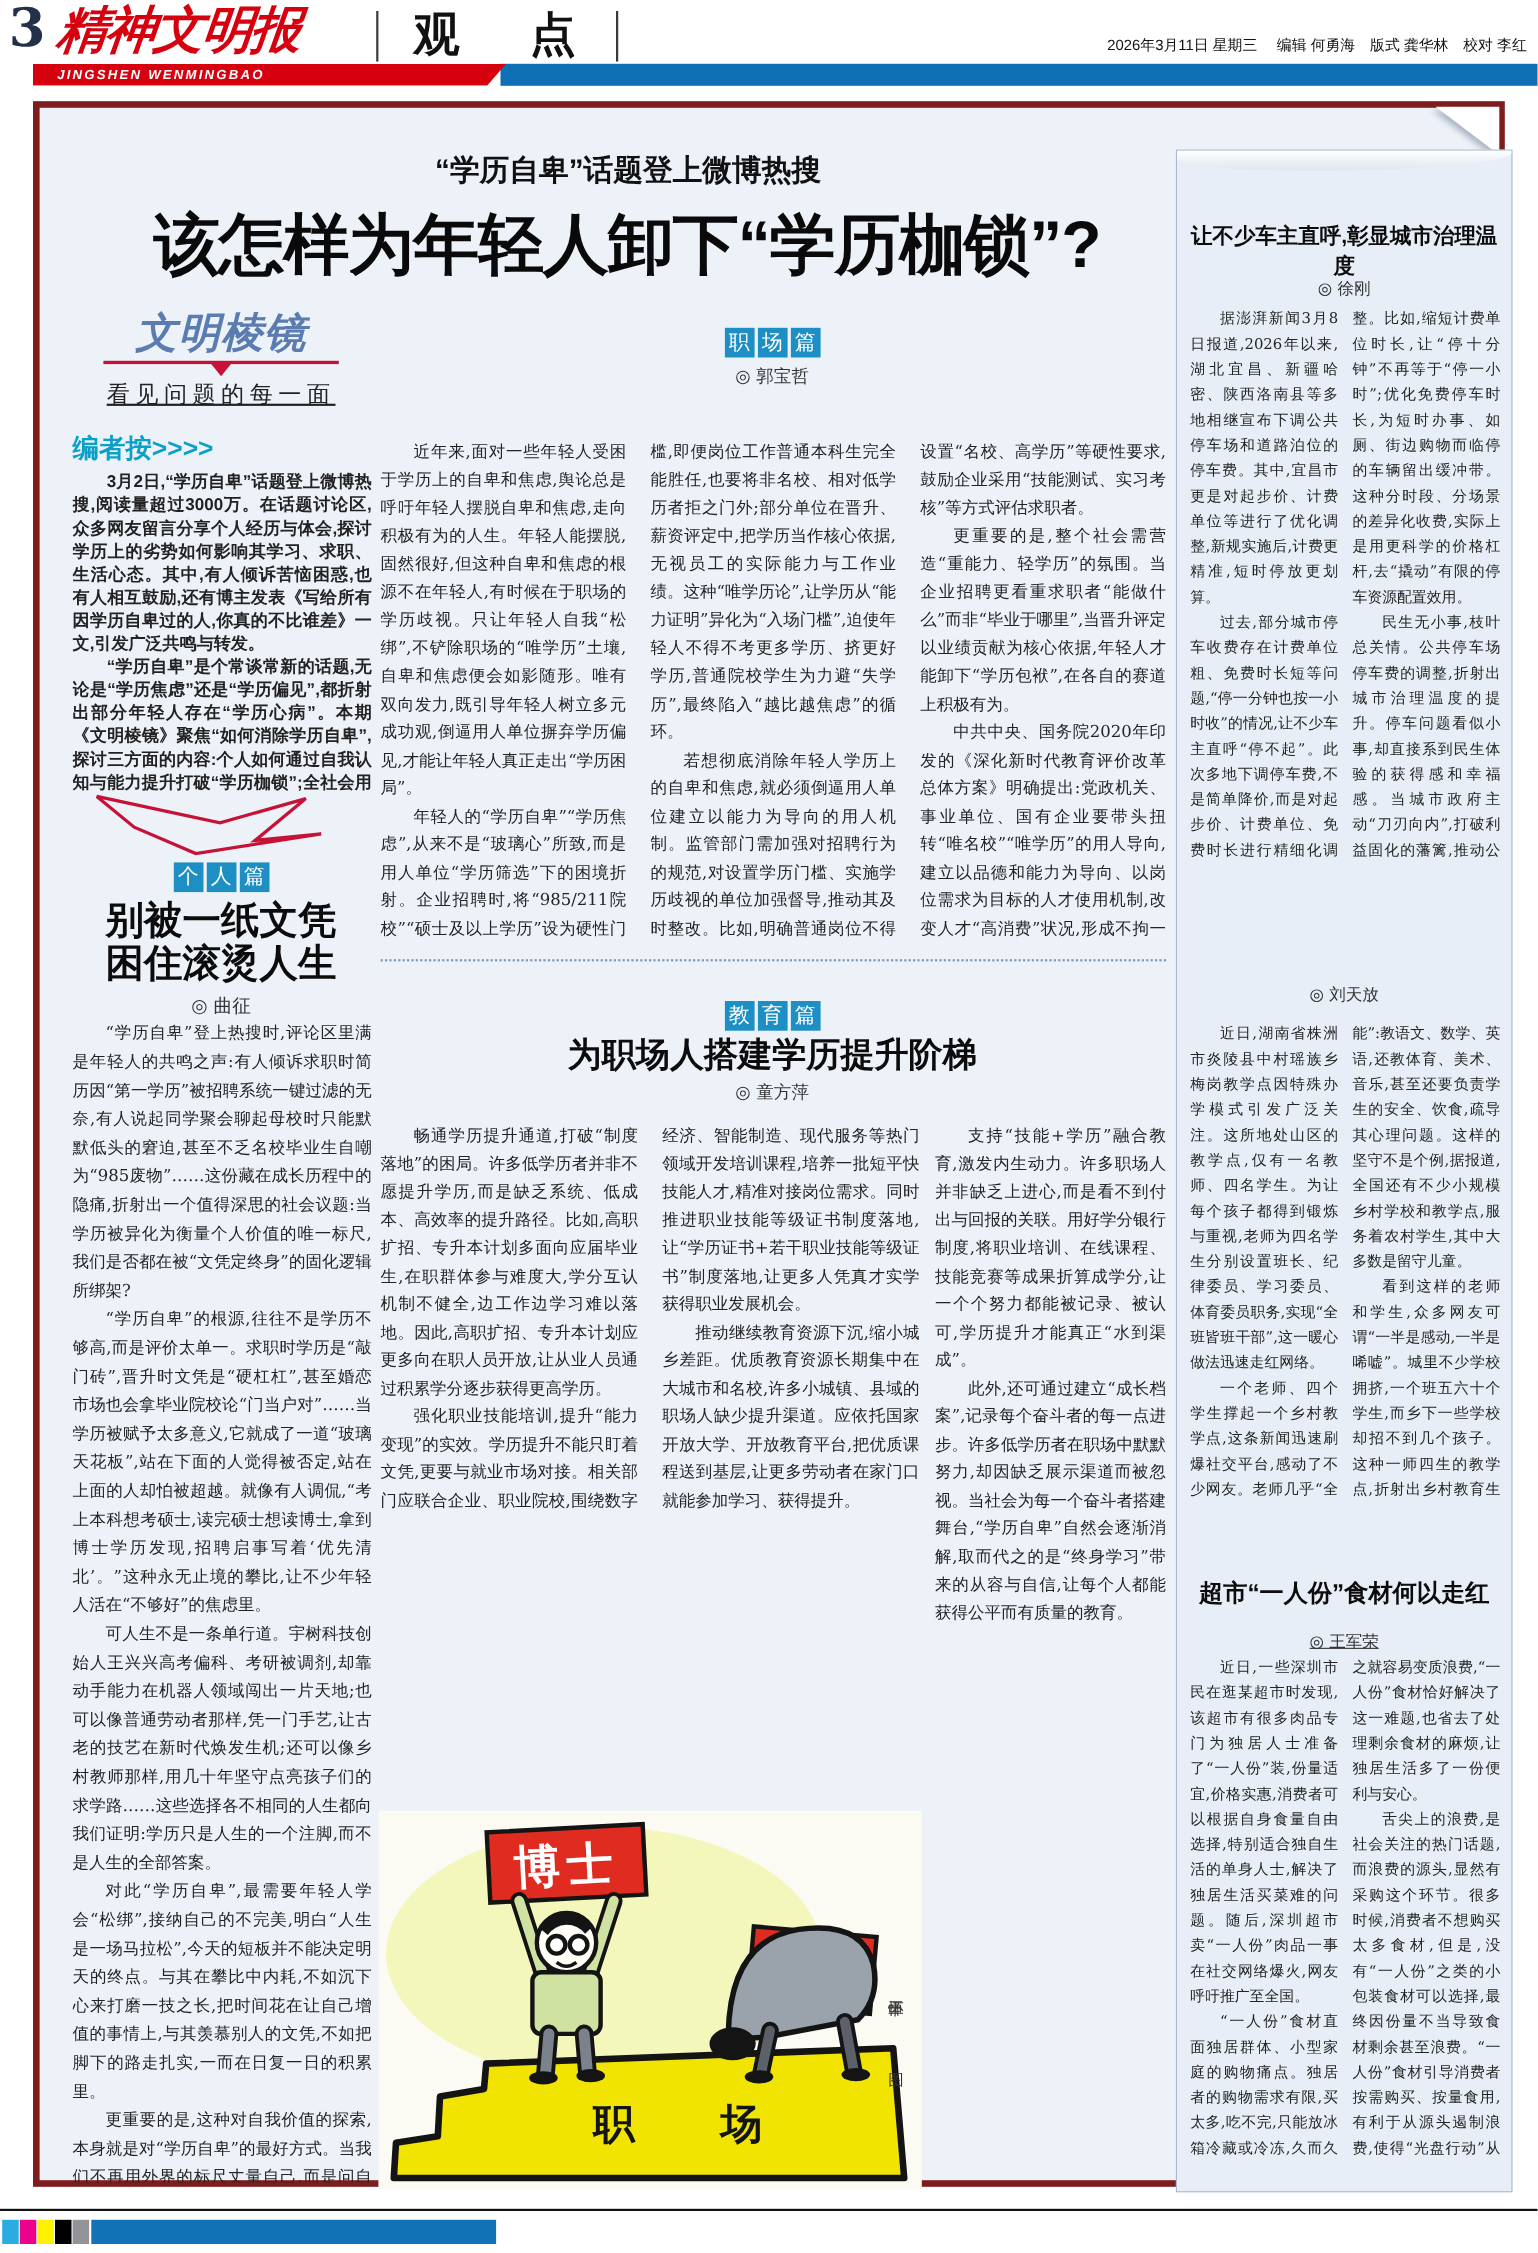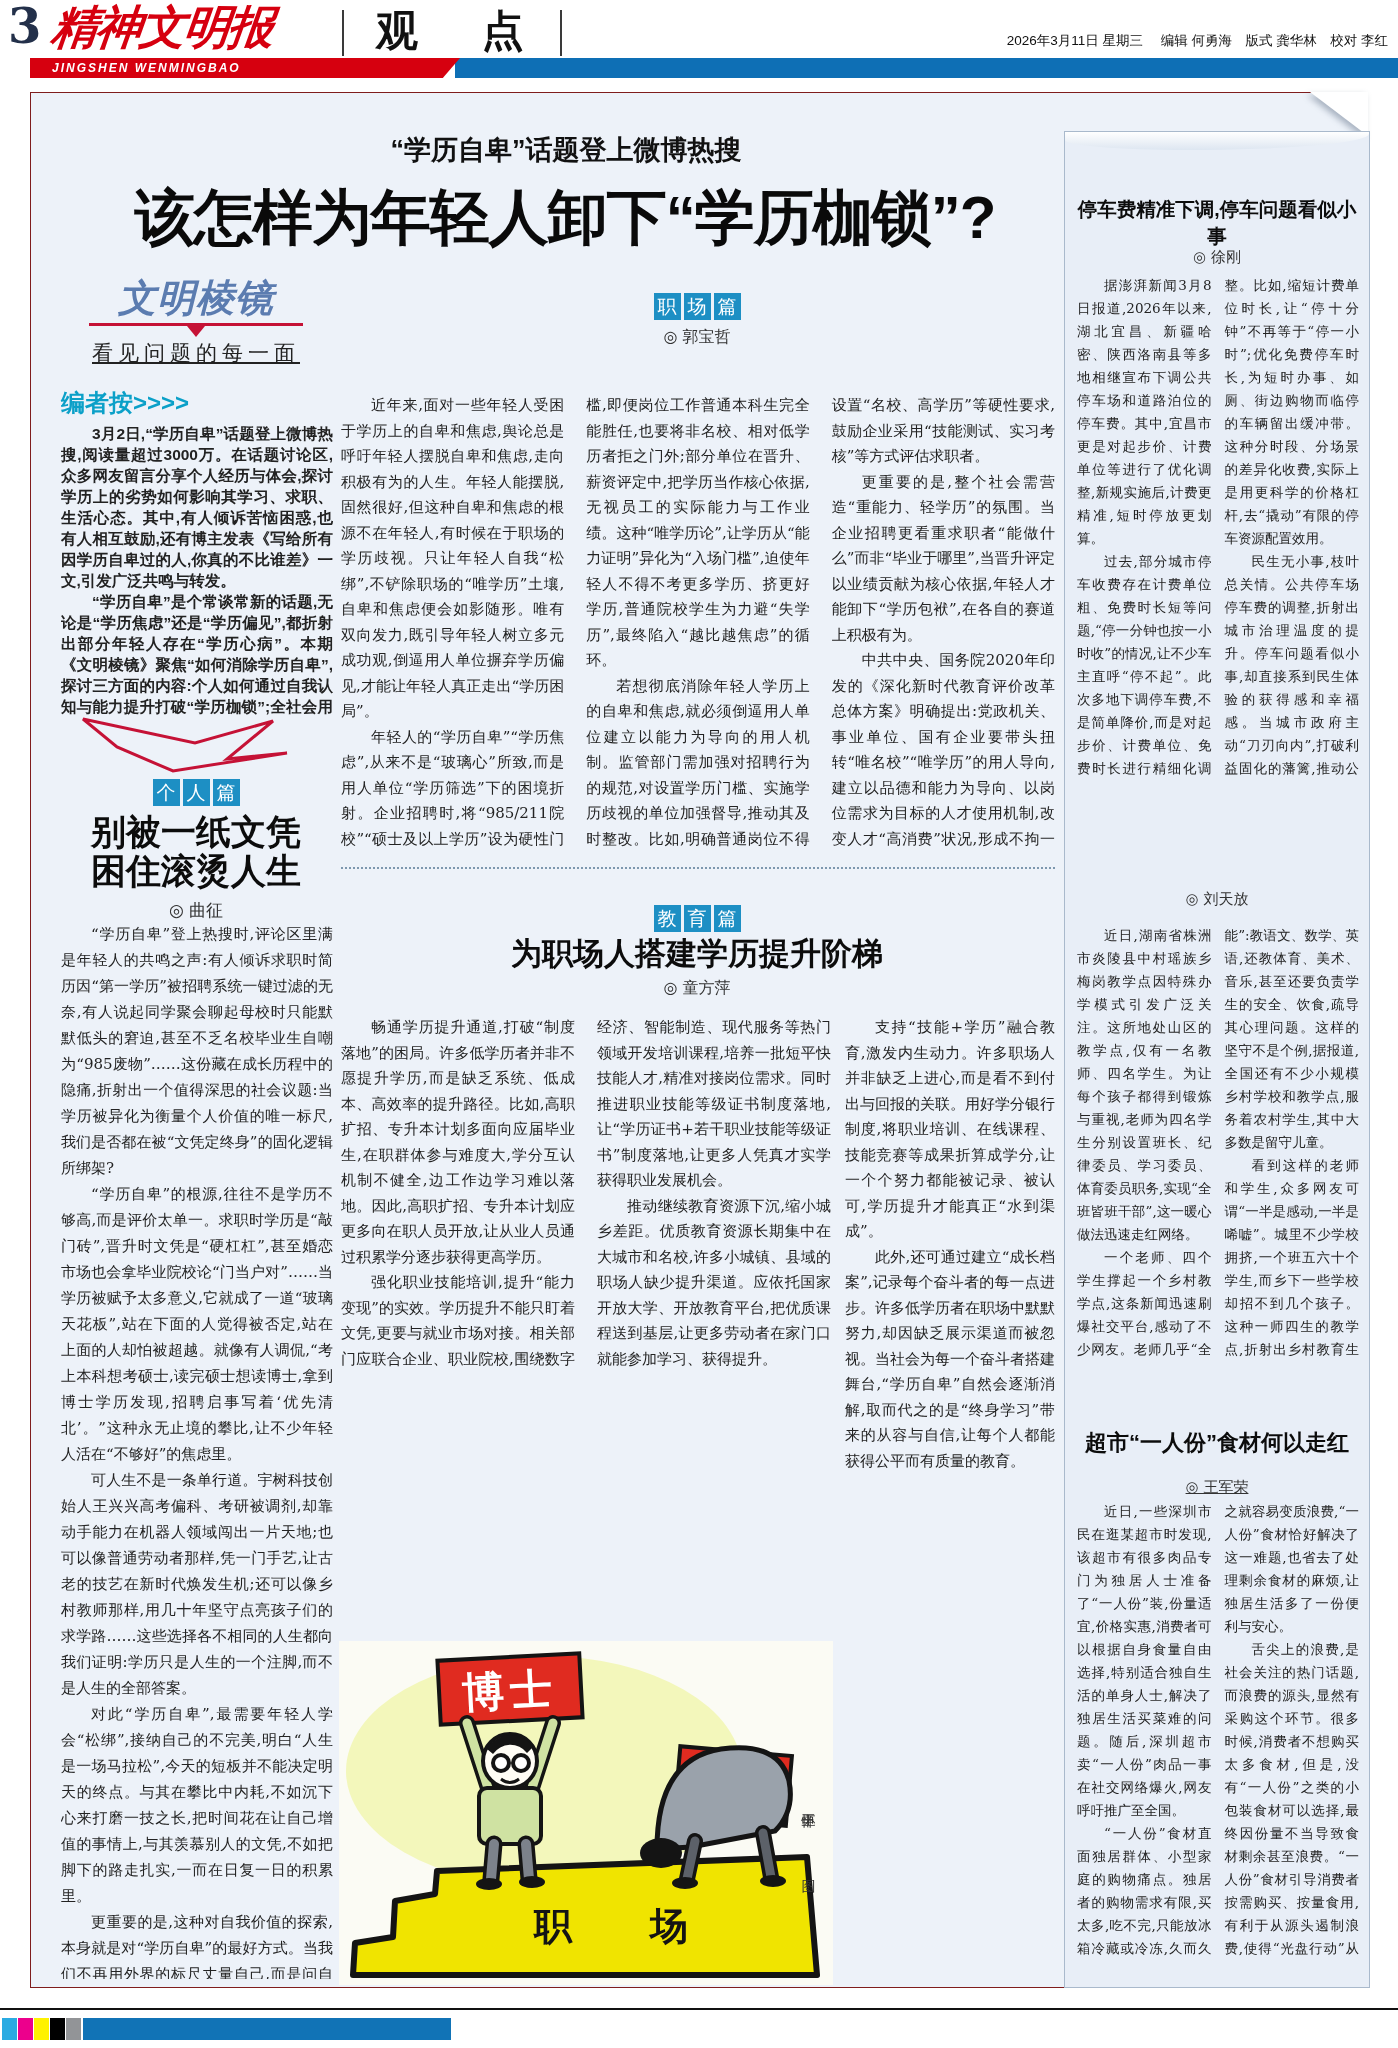--- a/index.html
+++ b/index.html
@@ -17,21 +17,21 @@
   .blue-bar{position:absolute;left:455px;top:58px;width:943px;height:20px;background:#0e6fb5;}
   .vline{position:absolute;top:10px;width:2px;height:46px;background:#3a3a3a;}
   .v1{left:342px;} .v2{left:560px;}
   .section{position:absolute;left:376px;top:10px;font:900 42px/1 "Liberation Sans",sans-serif;
            color:#111;letter-spacing:26px;}
   .dateline{position:absolute;right:10px;top:34px;font:400 13.5px/1 "Liberation Sans",sans-serif;color:#111;}
   .dateline span{margin-left:14px;}
 
   
   .panel{position:absolute;left:30px;top:92px;width:1338px;height:1896px;background:#edf2f9;
-         border:1px solid #7f1d1d;box-sizing:border-box;}
+         border:6px solid #7f1d1d;box-sizing:border-box;}
   .curl{position:absolute;right:-1px;top:-1px;width:0;height:0;
         border-top:44px solid #fff;border-left:58px solid transparent;
         filter:drop-shadow(-3px 3px 3px rgba(40,60,90,.35));}
 
   .kicker{position:absolute;left:30px;top:44px;width:1010px;text-align:center;
           font:600 27px/1 "Liberation Sans",sans-serif;color:#111;}
   .headline{position:absolute;left:14px;top:92px;width:1040px;text-align:center;
             font:900 60px/1.1 "Liberation Sans",sans-serif;color:#0a0a0a;letter-spacing:-1px;}
 
   
@@ -240,21 +240,21 @@
         <g>
           <text x="470" y="162" font-size="14" fill="#333" writing-mode="tb">王怀申</text>
           <text x="470" y="228" font-size="14" fill="#333" writing-mode="tb">图</text>
         </g>
       </svg>
     </div>
 
     <aside class="rail">
       <div class="rail-curl"></div>
 
-      <h3 class="rt1">停车费精准下调,停车问题看似小事</h3>
+      <h3 class="rt1">让不少车主直呼,彰显城市治理温度</h3>
       <div class="author ra1">◎ 徐刚</div>
       <div class="rail-text rb1">
           <p>据澎湃新闻3月8日报道,2026年以来,湖北宜昌、新疆哈密、陕西洛南县等多地相继宣布下调公共停车场和道路泊位的停车费。其中,宜昌市更是对起步价、计费单位等进行了优化调整,新规实施后,计费更精准,短时停放更划算。</p>
           <p>过去,部分城市停车收费存在计费单位粗、免费时长短等问题,“停一分钟也按一小时收”的情况,让不少车主直呼“停不起”。此次多地下调停车费,不是简单降价,而是对起步价、计费单位、免费时长进行精细化调整。比如,缩短计费单位时长,让“停十分钟”不再等于“停一小时”;优化免费停车时长,为短时办事、如厕、街边购物而临停的车辆留出缓冲带。这种分时段、分场景的差异化收费,实际上是用更科学的价格杠杆,去“撬动”有限的停车资源配置效用。</p>
           <p>民生无小事,枝叶总关情。公共停车场停车费的调整,折射出城市治理温度的提升。停车问题看似小事,却直接系到民生体验的获得感和幸福感。当城市政府主动“刀刃向内”,打破利益固化的藩篱,推动公共资源回归公益属性,体现了以人为本的执政担当。</p>
         </div>
 
       <div class="author ra2">◎ 刘天放</div>
       <div class="rail-text rb2">
           <p>近日,湖南省株洲市炎陵县中村瑶族乡梅岗教学点因特殊办学模式引发广泛关注。这所地处山区的教学点,仅有一名教师、四名学生。为让每个孩子都得到锻炼与重视,老师为四名学生分别设置班长、纪律委员、学习委员、体育委员职务,实现“全班皆班干部”,这一暖心做法迅速走红网络。</p>

